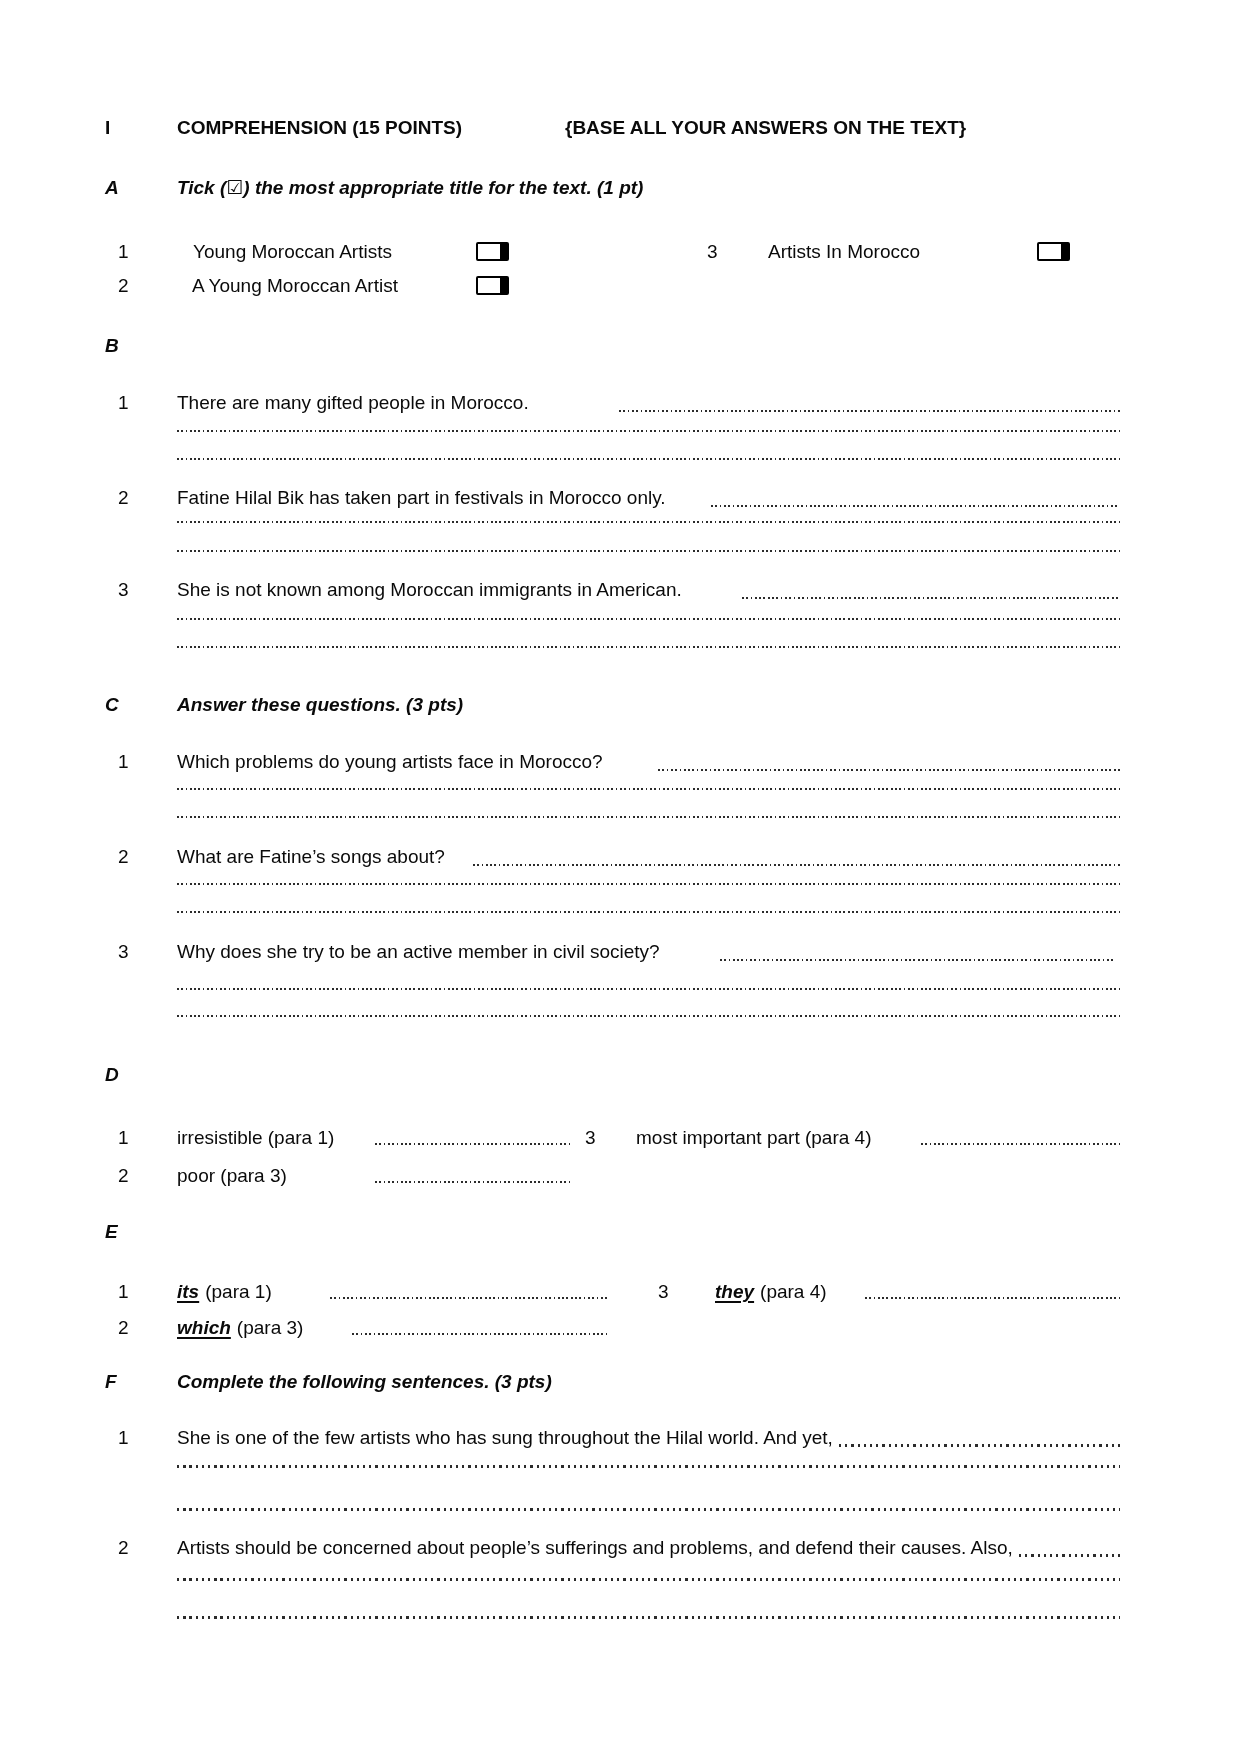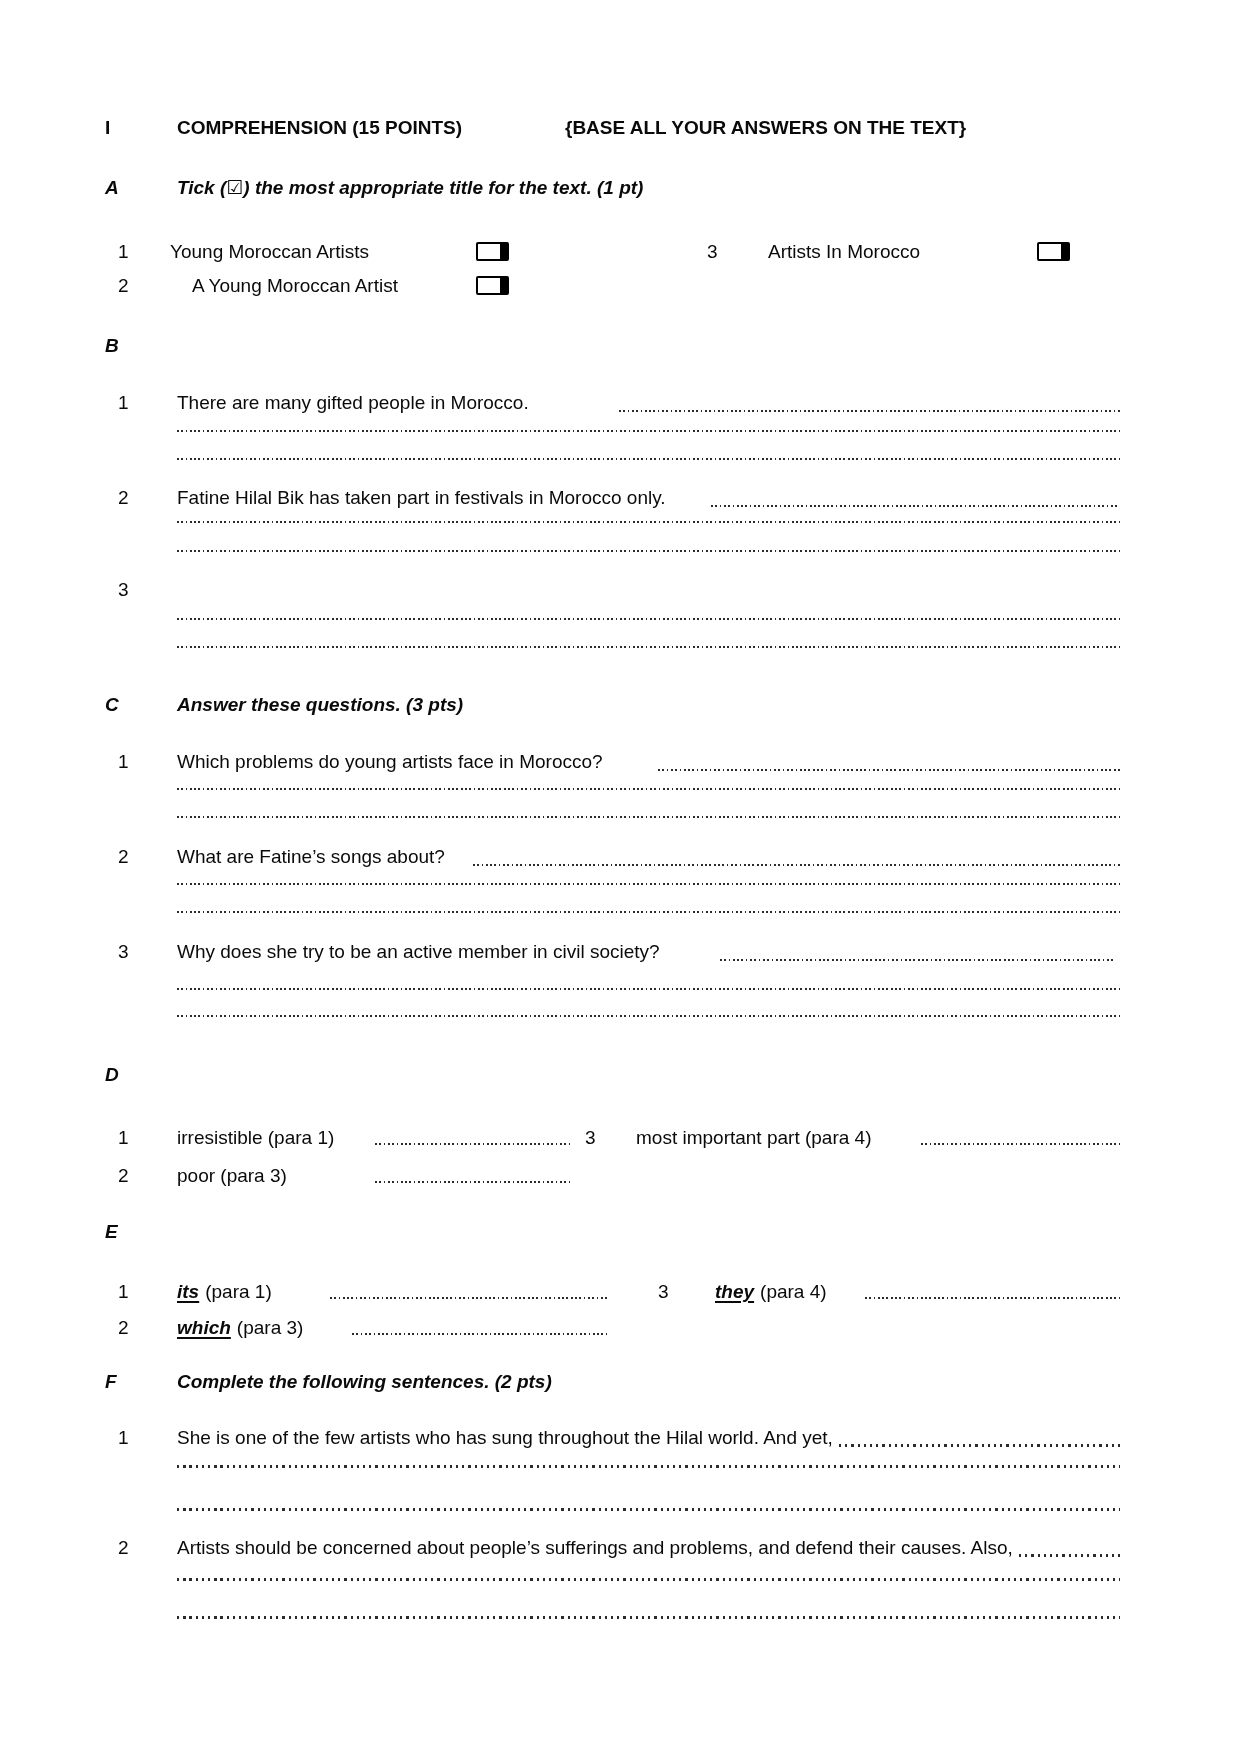--- a/index.html
+++ b/index.html
@@ -57,21 +57,21 @@
     <span class="abs bold" style="left:565px">{BASE ALL YOUR ANSWERS ON THE TEXT}</span>
   </div>
 
   <div class="row" style="top:176px">
     <span class="abs sec" style="left:105px">A</span>
     <span class="abs head" style="left:177px">Tick (☑) the most appropriate title for the text. (1 pt)</span>
   </div>
 
   <div class="row" style="top:240px">
     <span class="abs num" style="left:118px">1</span>
-    <span class="abs" style="left:170px">Young Moroccan Artists</span>
+    <span class="abs" style="left:193px">Young Moroccan Artists</span>
     <span class="checkbox" style="left:476px"></span>
     <span class="abs num" style="left:707px">3</span>
     <span class="abs" style="left:768px">Artists In Morocco</span>
     <span class="checkbox" style="left:1037px"></span>
   </div>
 
   <div class="row" style="top:274px">
     <span class="abs num" style="left:118px">2</span>
     <span class="abs" style="left:192px">A Young Moroccan Artist</span>
     <span class="checkbox" style="left:476px"></span>
@@ -96,20 +96,24 @@
     <div class="qflex">
       <span class="qtext">Fatine Hilal Bik has taken part in festivals in Morocco only.</span>
       <div class="leader" style="margin-left:45px"></div>
     </div>
   </div>
   <div class="hline" style="top:521px"></div>
   <div class="hline" style="top:550px"></div>
 
   <div class="row" style="top:578px">
     <span class="abs num" style="left:118px">3</span>
+    <div class="qflex">
+      <span class="qtext">She is not known among Moroccan immigrants in American.</span>
+      <div class="leader" style="margin-left:60px"></div>
+    </div>
   </div>
   <div class="hline" style="top:618px"></div>
   <div class="hline" style="top:646px"></div>
 
   <div class="row" style="top:693px">
     <span class="abs sec" style="left:105px">C</span>
     <span class="abs head" style="left:177px">Answer these questions. (3 pts)</span>
   </div>
 
   <div class="row" style="top:750px">
@@ -175,21 +179,21 @@
   </div>
 
   <div class="row" style="top:1316px">
     <span class="abs num" style="left:118px">2</span>
     <span class="abs" style="left:177px"><span class="uword">which</span><span class="wsuffix">(para 3)</span></span>
     <div class="leader aleader" style="left:352px;width:255px"></div>
   </div>
 
   <div class="row" style="top:1370px">
     <span class="abs sec" style="left:105px">F</span>
-    <span class="abs head" style="left:177px">Complete the following sentences. (2 pts)</span>
+    <span class="abs head" style="left:177px">Complete the following sentences. (3 pts)</span>
   </div>
 
   <div class="row" style="top:1426px">
     <span class="abs num" style="left:118px">1</span>
     <div class="qflex">
       <span class="qtext">She is one of the few artists who has sung throughout the Hilal world. And yet,</span>
       <div class="leader wide" style="margin-left:6px"></div>
     </div>
   </div>
   <div class="hline wide" style="top:1465px"></div>

